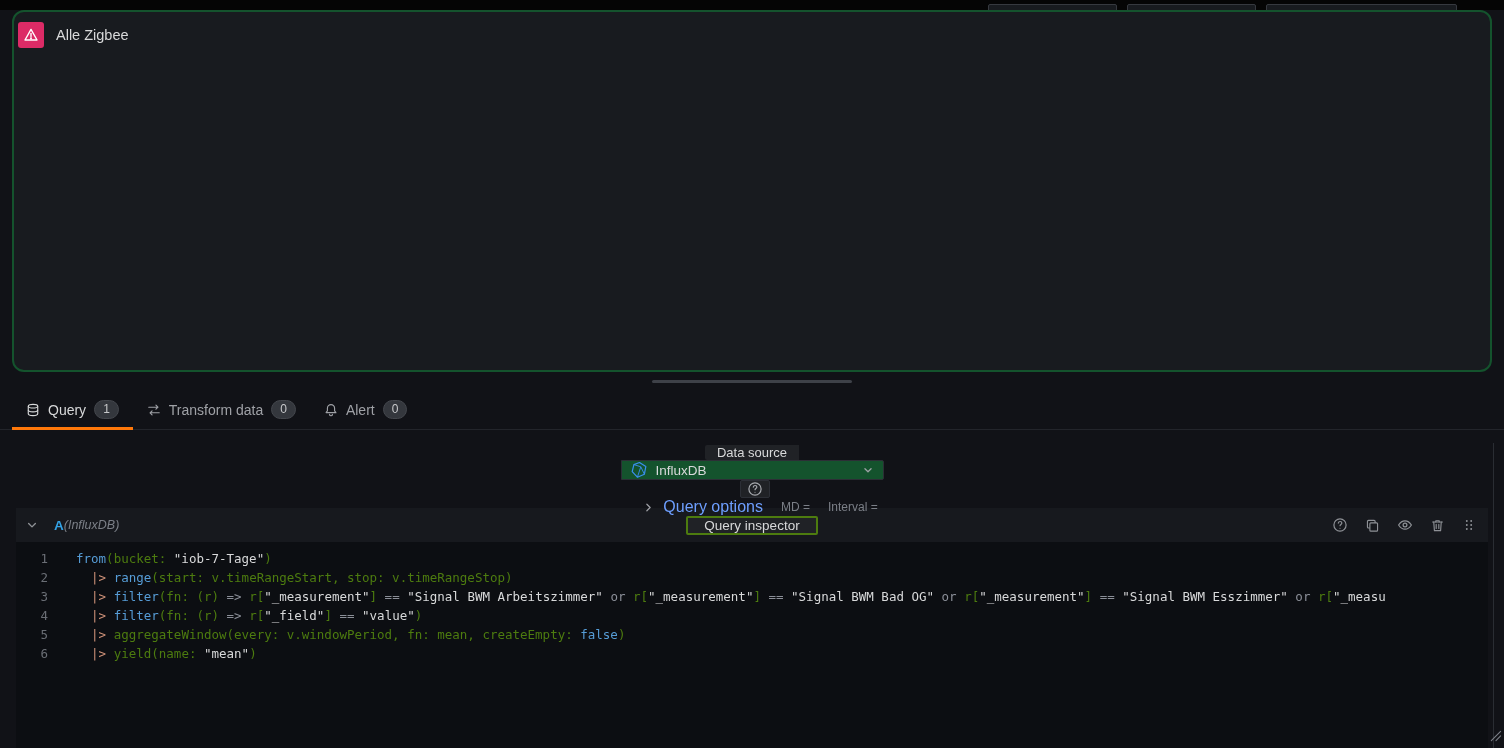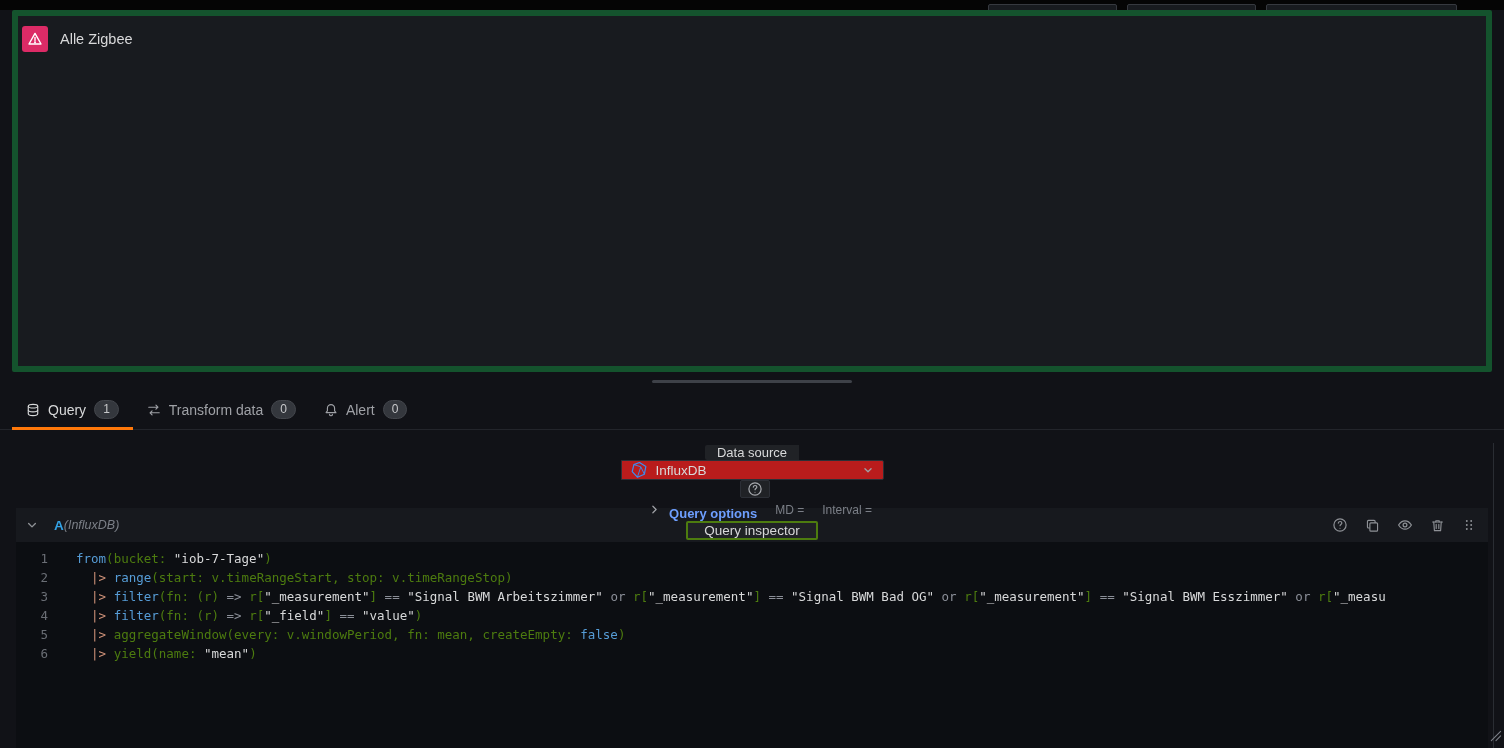--- a/index.html
+++ b/index.html
@@ -6,21 +6,21 @@
   html,body { width:1504px; height:748px; overflow:hidden; background:#111217;
     font-family:"Liberation Sans", sans-serif; color:#d8d9da; }
 
   
   .top-strip { position:relative; height:10px; background:#050505; }
   .cut-btn { position:absolute; top:4px; height:14px; background:#181b1f;
     border:1px solid #36393f; border-radius:2px; }
 
   
   .panel-area { margin:0 12px; }
-  .panel { position:relative; height:362px; background:#181b1f; border:6px solid #14532d; border-radius:2px; }
+  .panel { position:relative; height:362px; background:#181b1f; border:2px solid #14532d; border-radius:12px; }
   .panel-header { display:flex; align-items:center; gap:12px; padding:10px 10px 0 4px; }
   .alert-chip { width:26px; height:26px; border-radius:3px; background:var(--alert-red,#dc2b66);
     display:flex; align-items:center; justify-content:center; }
   .panel-title { font-size:14.5px; font-weight:500; color:#d8d9da; }
   .no-data { position:absolute; left:0; right:0; top:53%; text-align:center;
     font-size:16px; color:#8e8e93; letter-spacing:.2px; }
 
   
   .resize-row { height:18px; display:flex; align-items:center; justify-content:center; }
   .resize-handle { width:200px; height:3px; border-radius:2px; background:#3e4148; cursor:row-resize; }
@@ -34,26 +34,26 @@
   .tab.active::after { content:""; position:absolute; left:0; right:0; bottom:-1px; height:3px;
     background:var(--accent,#ff780a); }
   .badge { background:#34373d; border:1px solid #44474d; color:#c7c8ca; font-size:12px;
     border-radius:10px; padding:0 8px; line-height:17px; height:19px; display:flex; align-items:center; }
 
   
   .toolbar { margin:15px 12px 0 12px; height:32px; display:flex; align-items:center;flex-direction:column; }
   .ds-label { height:32px; display:flex; align-items:center; padding:0 12px; background:#202226;
     border-radius:2px 0 0 2px; font-size:13px; color:#d8d9da; }
   .ds-select { height:32px; width:263px; display:flex; align-items:center; gap:8px; padding:0 8px;
-    background:#b91c1c; border:1px solid #2c2f36; border-radius:0 2px 2px 0; cursor:pointer; }
+    background:#14532d; border:1px solid #2c2f36; border-radius:0 2px 2px 0; cursor:pointer; }
   .ds-select .ds-name { flex:1; font-size:13.5px; color:#d8d9da; }
   .icon-btn { height:32px; width:30px; margin-left:6px; display:flex; align-items:center; justify-content:center;
     background:#202226; border:1px solid #2c2f36; border-radius:2px; color:#a6a9ae; cursor:pointer; }
   .qopt-group { display:flex; align-items:center; margin-left:16px; gap:8px; cursor:pointer; }
-  .qopt-link { color:var(--link-blue,#6e9fff); font-size:13px; font-weight:700;margin-top:8px; }
+  .qopt-link { color:var(--link-blue,#6e9fff); font-size:16px; font-weight:400; }
   .qopt-meta { color:#7b7f87; font-size:12px; margin-left:10px; }
   .spacer { flex:1; }
   .inspector-btn { height:32px; display:flex; align-items:center; padding:0 16px; background:#202226;
     border:2px solid #4d7c0f; border-radius:2px; color:#d8d9da; font-size:13.5px; font-weight:500; cursor:pointer; }
 
   
   .query-row { margin:31px 16px 0 16px; }
   .qr-header { height:34px; display:flex; align-items:center; background:#17191e; padding:0 12px 0 10px; }
   .qr-caret { color:#8e9196; display:flex; cursor:pointer; }
   .qr-ref { color:var(--ref-blue,#33a2e5); font-size:13.5px; font-weight:700; margin-left:16px; cursor:pointer; }

